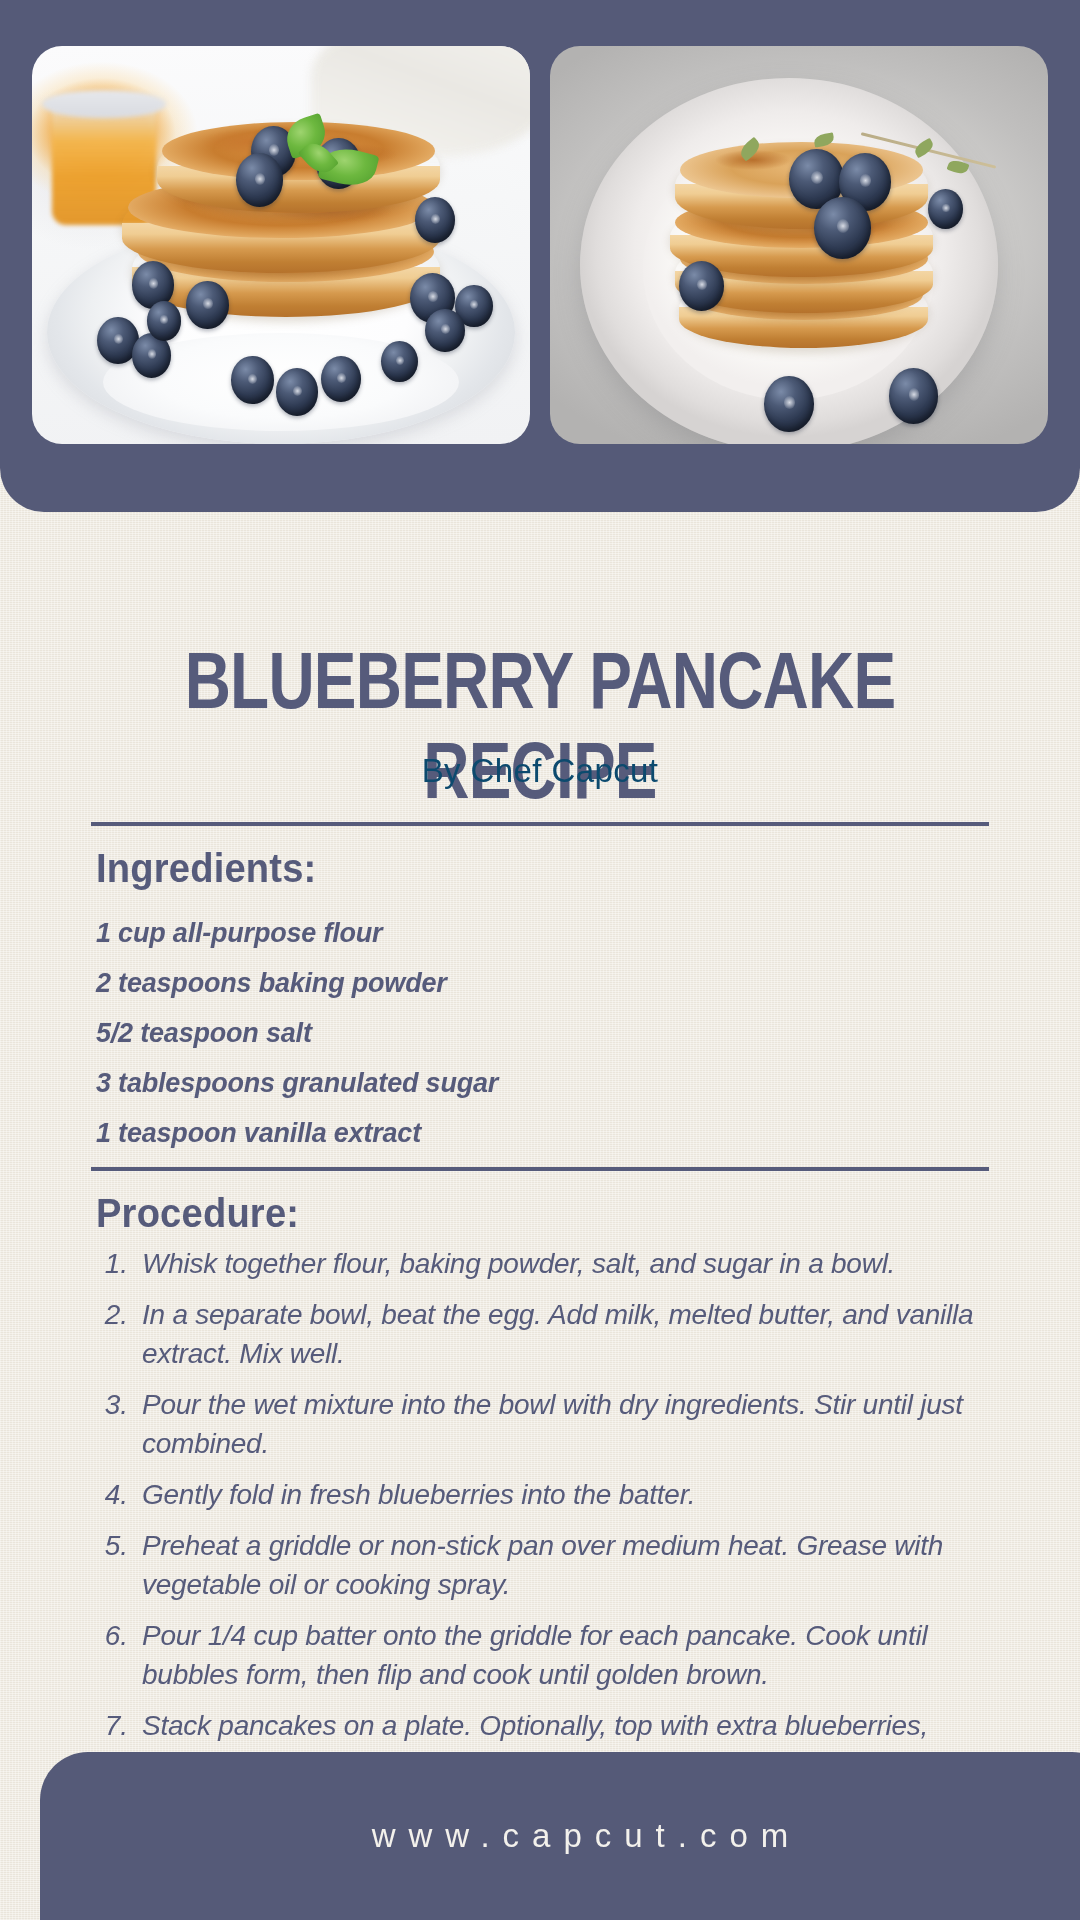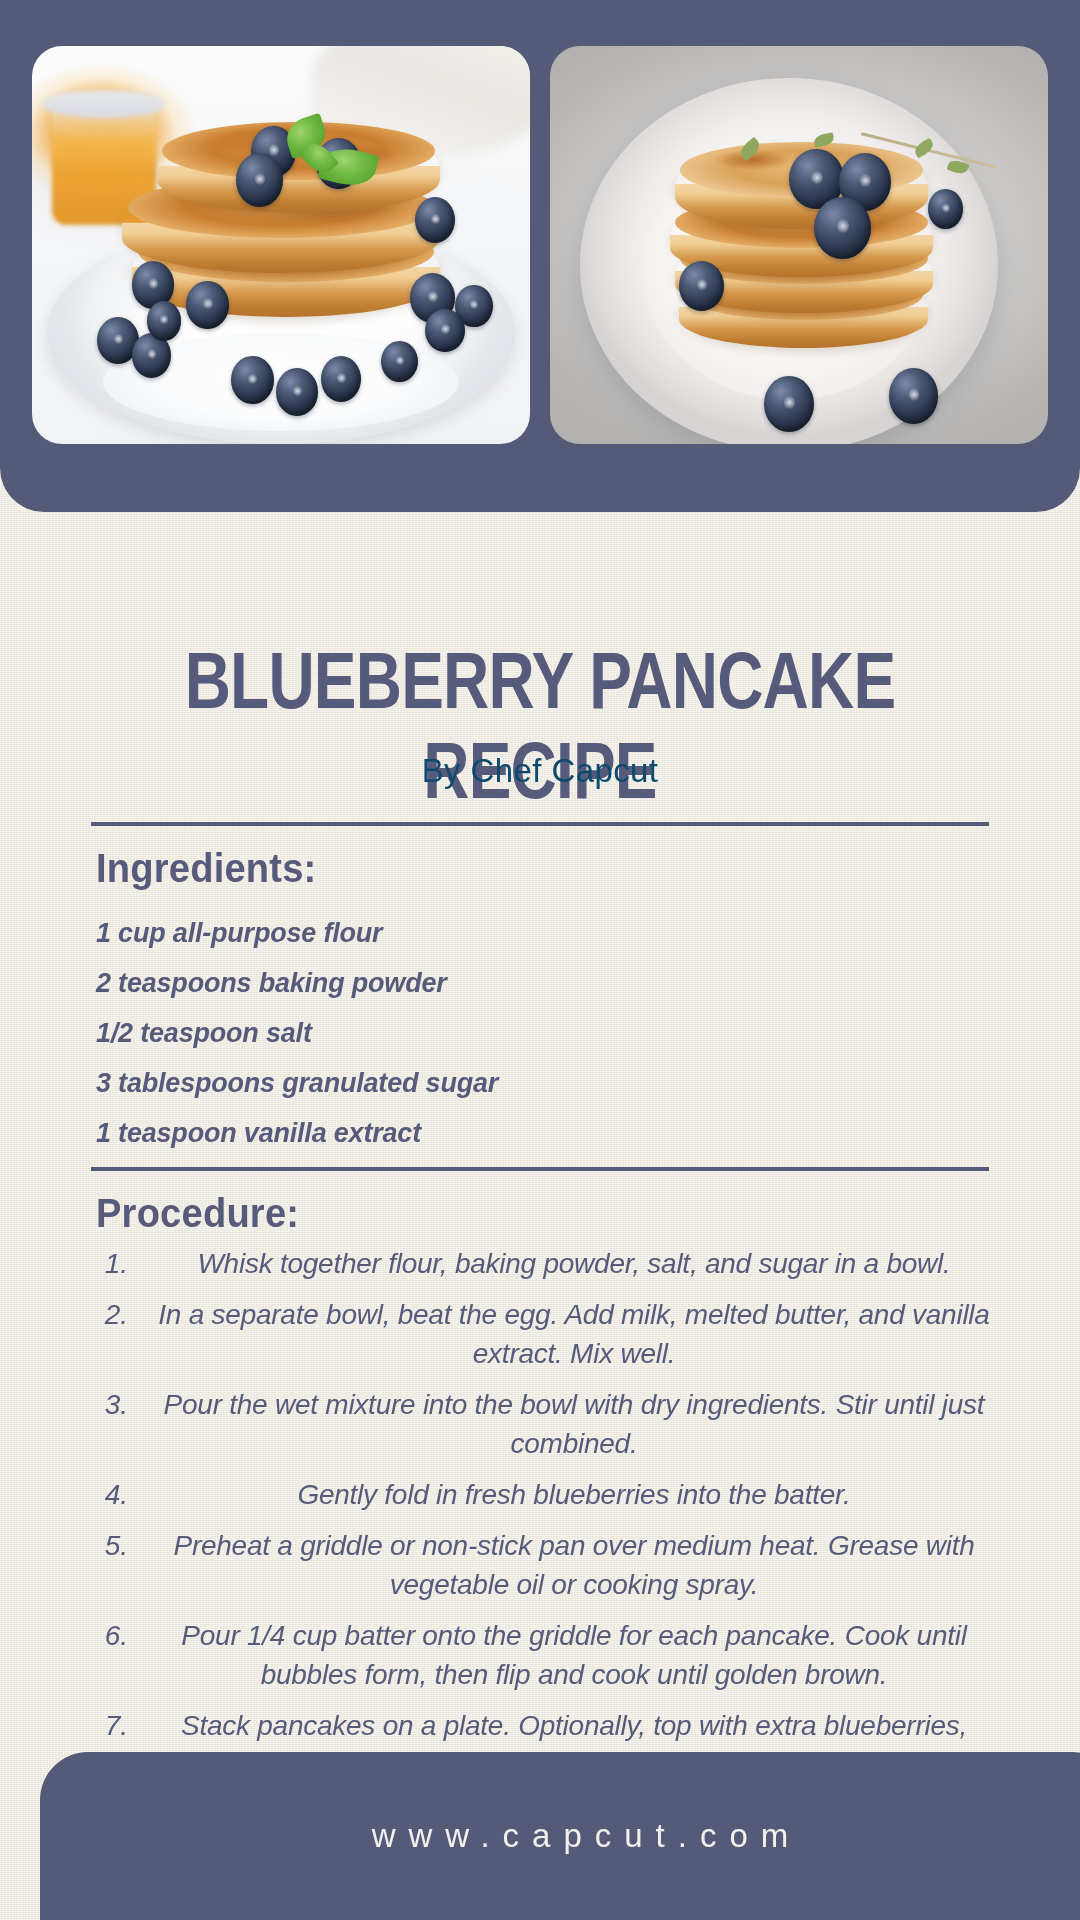--- a/index.html
+++ b/index.html
@@ -272,21 +272,20 @@
     font-style:italic;
     color:#565b7b;
   }
   .step-text{
     flex:1 1 auto;
     font-size:28px;
     line-height:39px;
     font-style:italic;
     color:#565b7b;
     letter-spacing:-.25px;
-    text-align:center;
   }
 
   
   .footer-band{
     position:absolute; left:0; top:1752px;
     width:1080px; height:168px;
     background:#555a78;
     border-radius:48px 48px 0 0;
     z-index:5;
     display:flex;
@@ -396,21 +395,21 @@
   <div class="title">BLUEBERRY PANCAKE RECIPE</div>
   <div class="byline">By Chef Capcut</div>
 
   <div class="divider divider-ing"></div>
   <div class="section-heading heading-ing">Ingredients:</div>
 
   <div class="ingredients">
     <div class="ing-col left">
       <div class="ing-item">1 cup all-purpose flour</div>
       <div class="ing-item">2 teaspoons baking powder</div>
-      <div class="ing-item">1/2 teaspoon salt</div>
+      <div class="ing-item">5/2 teaspoon salt</div>
       <div class="ing-item">3 tablespoons granulated sugar</div>
       <div class="ing-item">1 teaspoon vanilla extract</div>
     </div>
   </div>
 
   <div class="divider divider-proc"></div>
   <div class="section-heading heading-proc">Procedure:</div>
 
   <div class="procedure">
     <div class="step">

